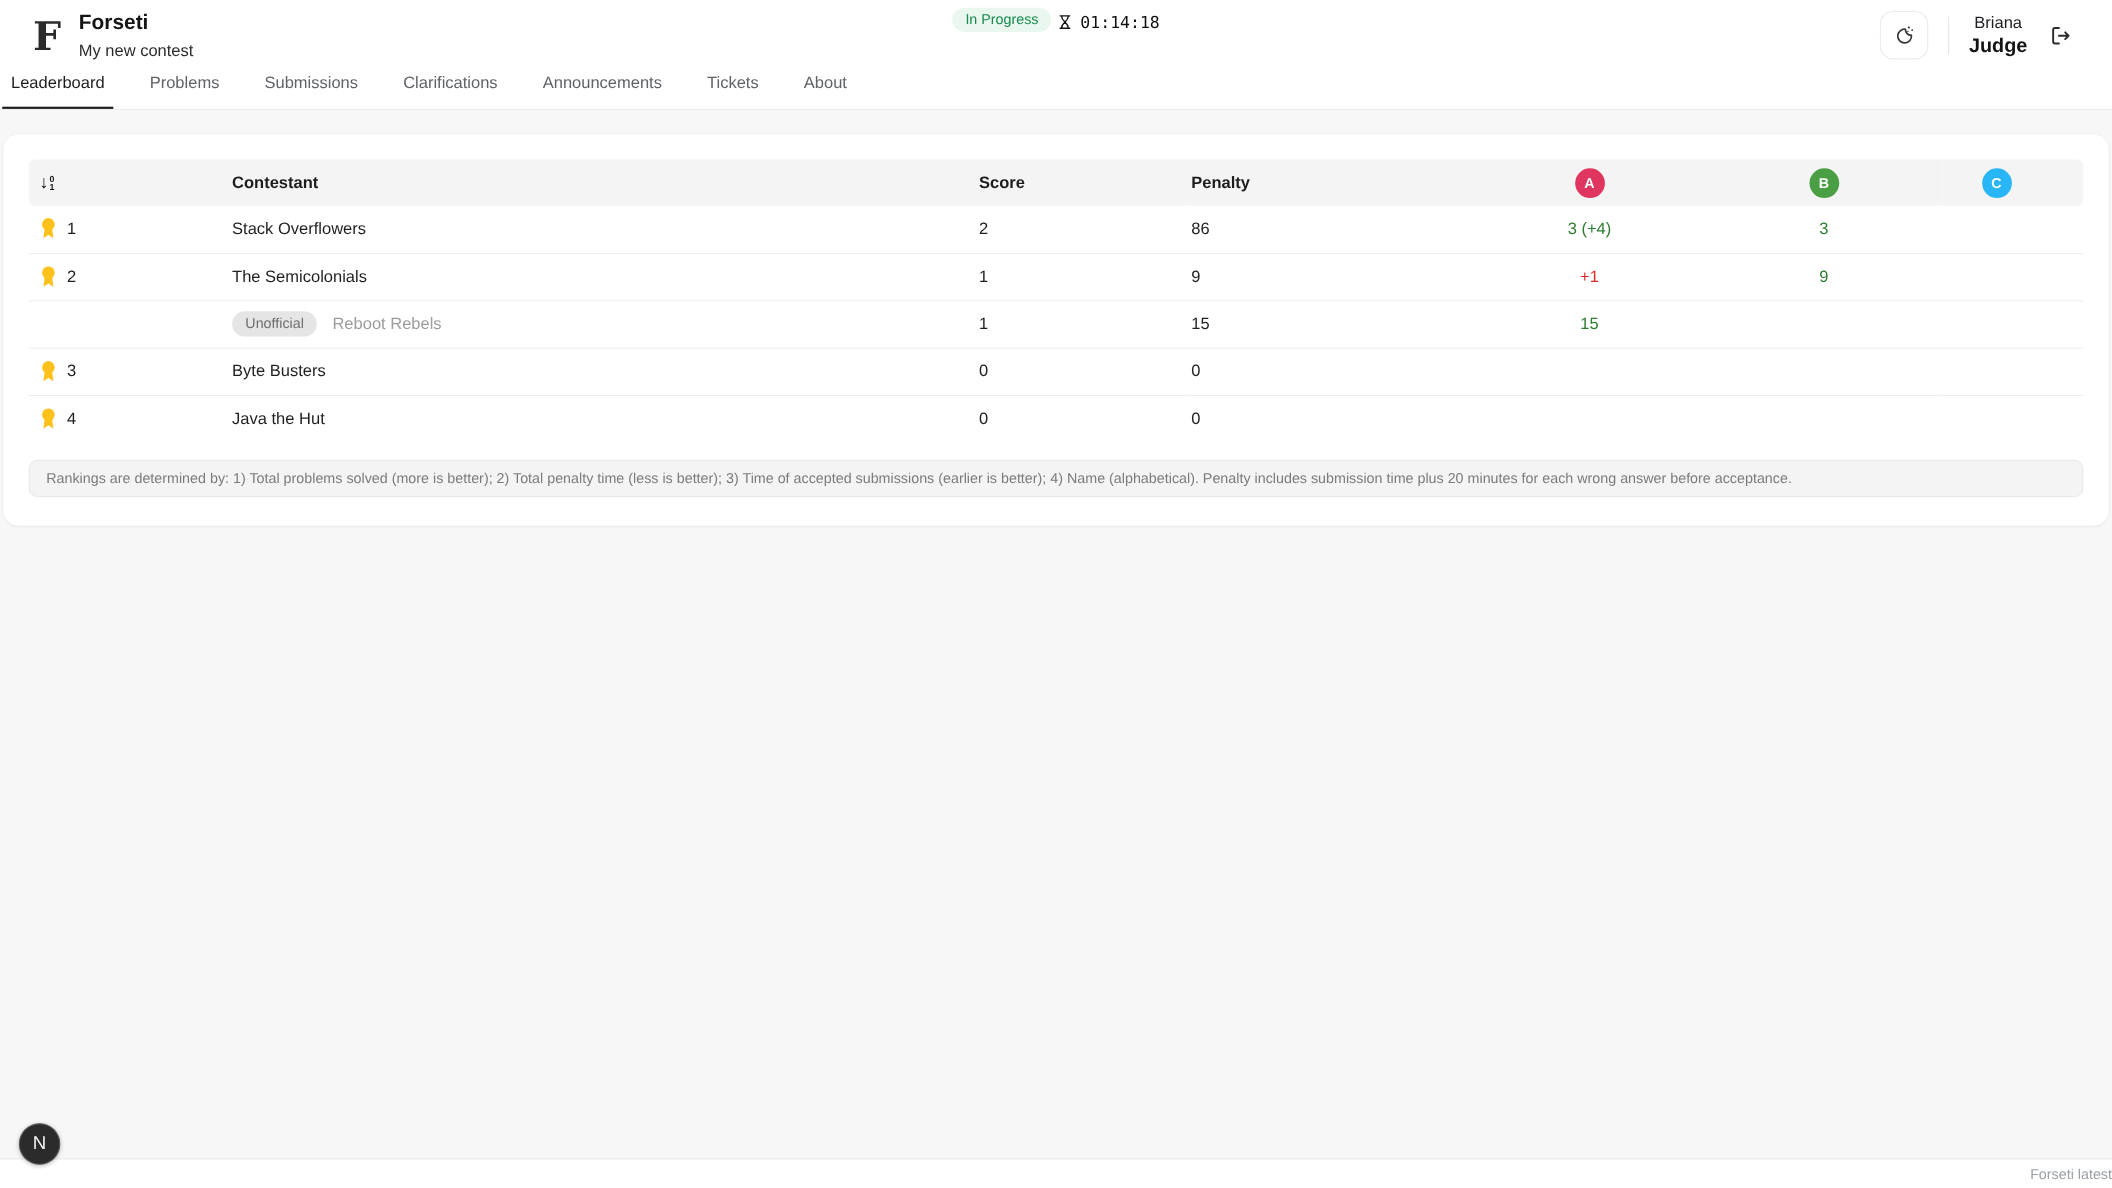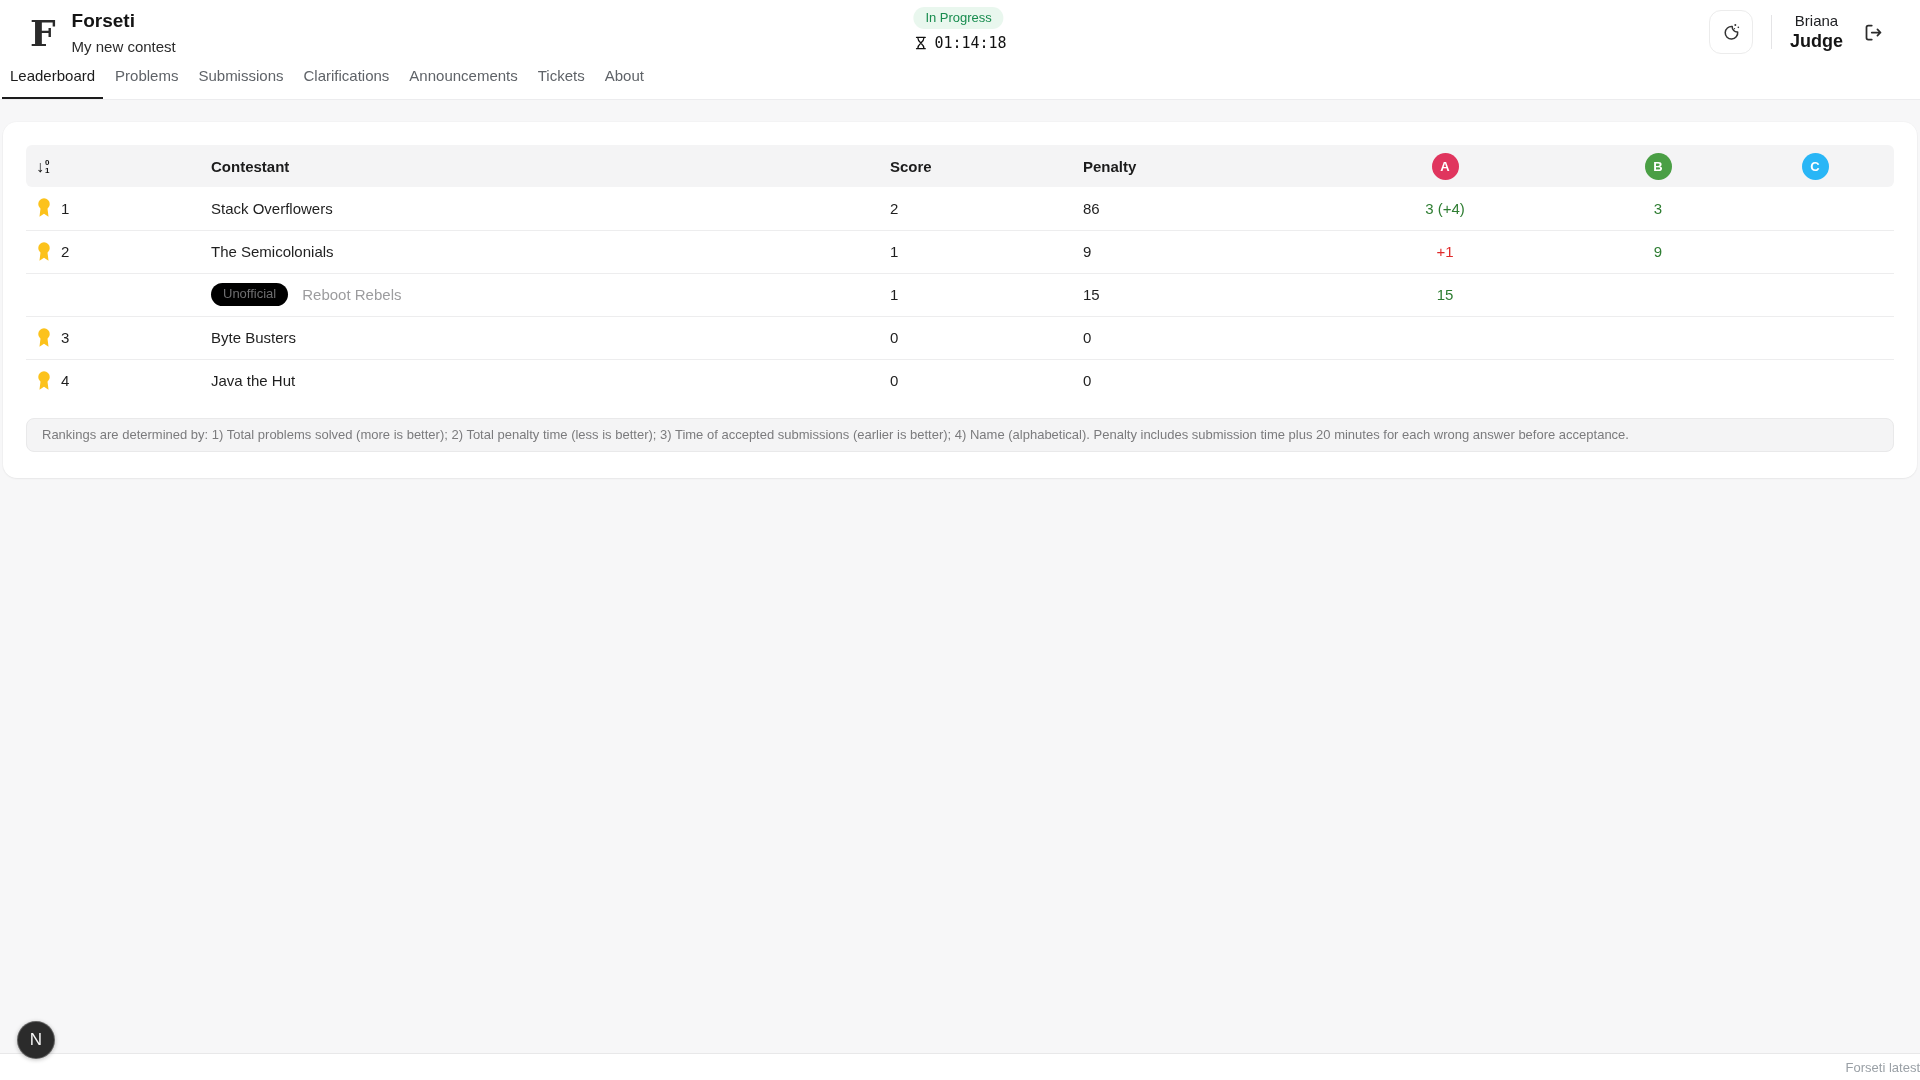--- a/index.html
+++ b/index.html
@@ -25,21 +25,21 @@
   .logo {
     font-family:"DejaVu Serif", serif;
     font-size:36px; font-weight:700; line-height:1;
     color:#2b2b2b; cursor:pointer; padding-top:2px;
   }
   .title { font-size:19px; font-weight:700; color:#141414; line-height:1.15; }
   .subtitle { font-size:15px; color:#2b2b2b; margin-top:6px; }
 
   .status-center {
     position:absolute; left:50%; top:7px; transform:translateX(-50%);
-    display:flex; flex-direction:column; align-items:flex-start; gap:5px;
+    display:flex; flex-direction:row; align-items:flex-end; gap:5px;
   }
   .status-badge {
     background:#e9f7ee; color:#178c4e;
     font-size:13px; font-weight:500;
     padding:3px 12px; border-radius:999px; line-height:1.25;
   }
   .timer {
     display:flex; align-items:center; gap:6px;
     font-family:"DejaVu Sans Mono", monospace;
     font-size:15px; color:#111;
@@ -56,21 +56,21 @@
     cursor:pointer;
   }
   .vdiv { width:1px; height:34px; background:#e4e4e6; margin:0 18px; }
   .user-block { text-align:center; margin-right:16px; }
   .user-name { font-size:15px; color:#202124; line-height:1.2; }
   .user-role { font-size:18px; font-weight:700; color:#141414; margin-top:1px; }
   .logout-btn { background:none; border:none; cursor:pointer; padding:4px; display:flex; }
 
   nav.tabs {
     position:absolute; bottom:0; left:2px;
-    display:flex; gap:4px; height:40px; align-items:flex-end;
+    display:flex; gap:25px; height:40px; align-items:flex-end;
   }
   .tab {
     font-size:15px; color:#5f6368; padding:0 8px 12px 8px;
     cursor:pointer; border-bottom:2.5px solid transparent; line-height:1.2;
   }
   .tab.active { color:#1c1c1c; border-bottom-color:#1c1c1c; }
 
   
   main { padding:22px 3px 0 3px; }
   .card {
@@ -100,21 +100,21 @@
   }
   .pcell { text-align:center; }
   .pc-last { padding-right:30px; }
   th.pc-last { padding-right:30px; }
   .solved { color:#2e7d32; }
   .failed { color:#e02b2b; }
 
   .team-td { }
   .team-flex { display:flex; align-items:center; gap:14px; }
   .chip {
-    background:#000000; color:#6e6e70; font-size:13px;
+    background:#e5e5e5; color:#6e6e70; font-size:13px;
     padding:3px 12px; border-radius:999px; line-height:1.3;
   }
   .team-name.muted { color:#9c9c9e; }
 
   .sort-icon {
     display:inline-flex; align-items:center; gap:1px; cursor:pointer;
     color:#141414; font-weight:700; font-size:16px; line-height:1;
   }
   .sort-nums { display:flex; flex-direction:column; font-size:8px; font-weight:700; line-height:1; letter-spacing:0; }
 

